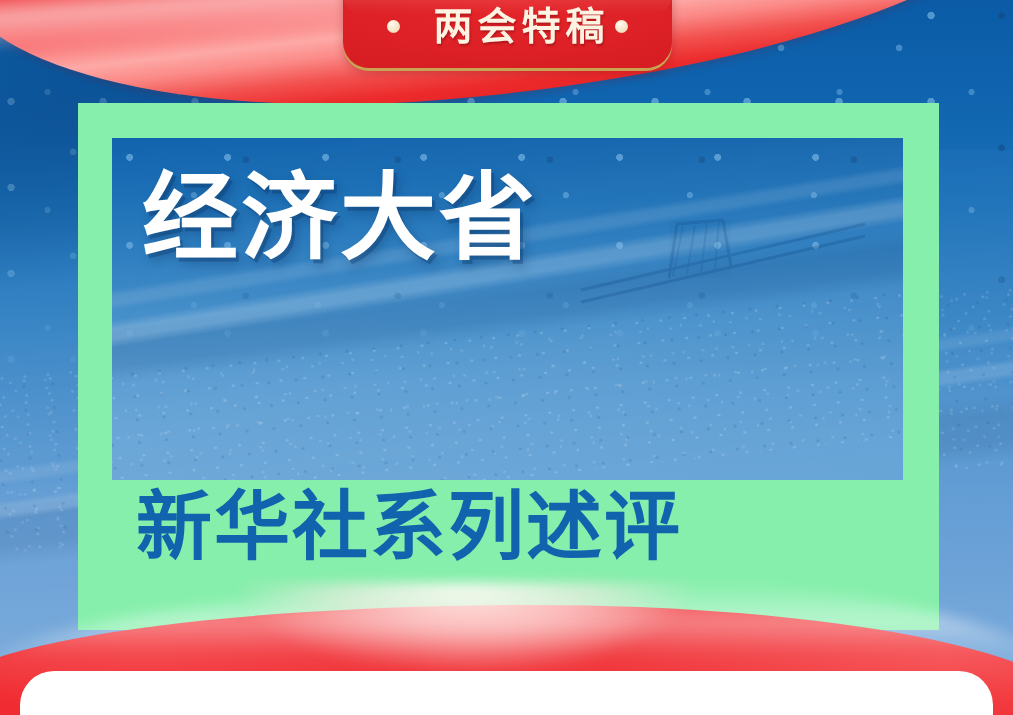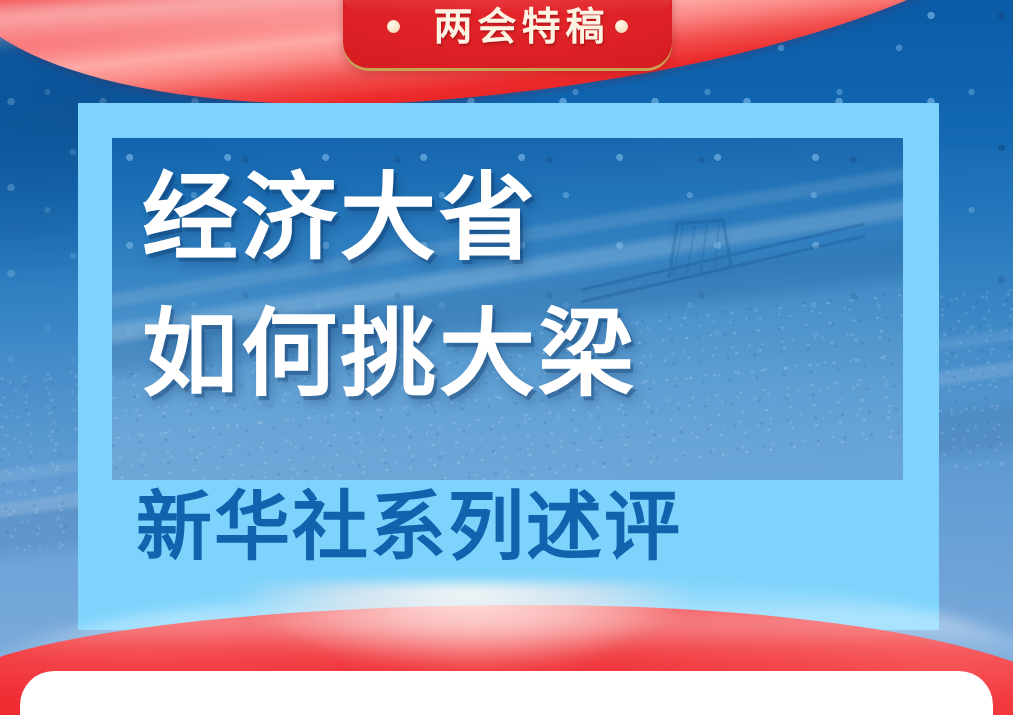--- a/index.html
+++ b/index.html
@@ -152,21 +152,21 @@
     transform: translateX(-50%);
     background: radial-gradient(ellipse at 50% 0%, rgba(255,250,245,.92) 0%, rgba(255,235,232,.55) 38%, rgba(255,230,228,0) 72%);
     filter: blur(6px);
   }
 
   
   .frame {
     position: absolute;
     left: 78px; top: 103px;
     width: 861px; height: 527px;
-    background: #7dd3fc;
+    background: #86efac;
   }
   .frame-inner {
     position: absolute;
     left: 34px; top: 35px;
     width: 791px; height: 342px;
     overflow: hidden;
     background:
       linear-gradient(180deg,
         #1264ad 0%,
         #1a6fb6 18%,
@@ -334,21 +334,20 @@
           <path d="M110 32 L100 82"></path>
             <path d="M122 31 L114 80"></path>
           <path d="M134 29 L128 78"></path>
             <path d="M146 27 L142 75"></path>
         </g>
         <rect x="96" y="26" width="62" height="58" fill="#0a3f7a" opacity=".12"></rect>
       </svg>
 
       <div class="headline">
         <span class="hl-line">经济大省</span>
-        <span class="hl-line">如何挑大梁</span>
       </div>
     </div>
 
     <div class="subheadline">新华社系列述评</div>
   </div>
 
   <div class="tab">
     <div class="tab-gloss"></div>
     <span class="tab-dot left"></span>
     <span class="tab-dot right"></span>

